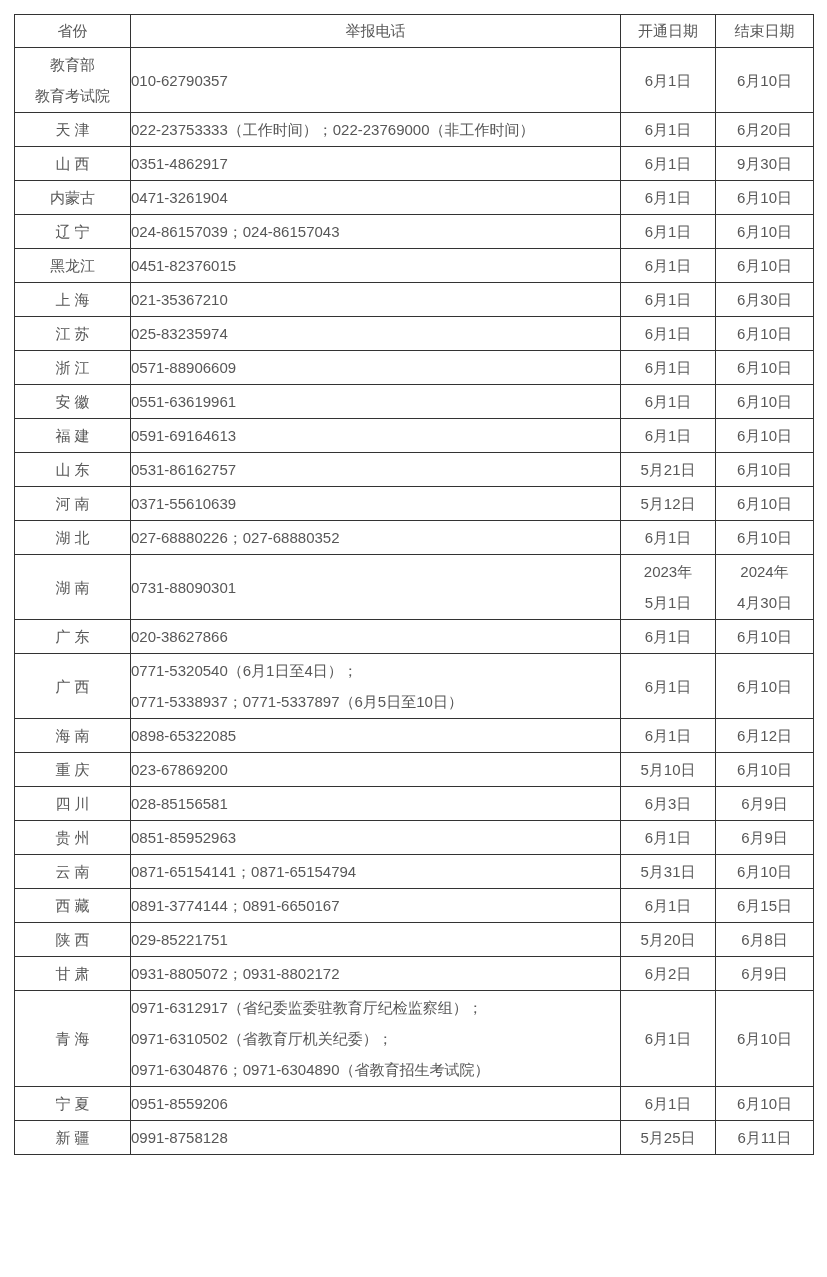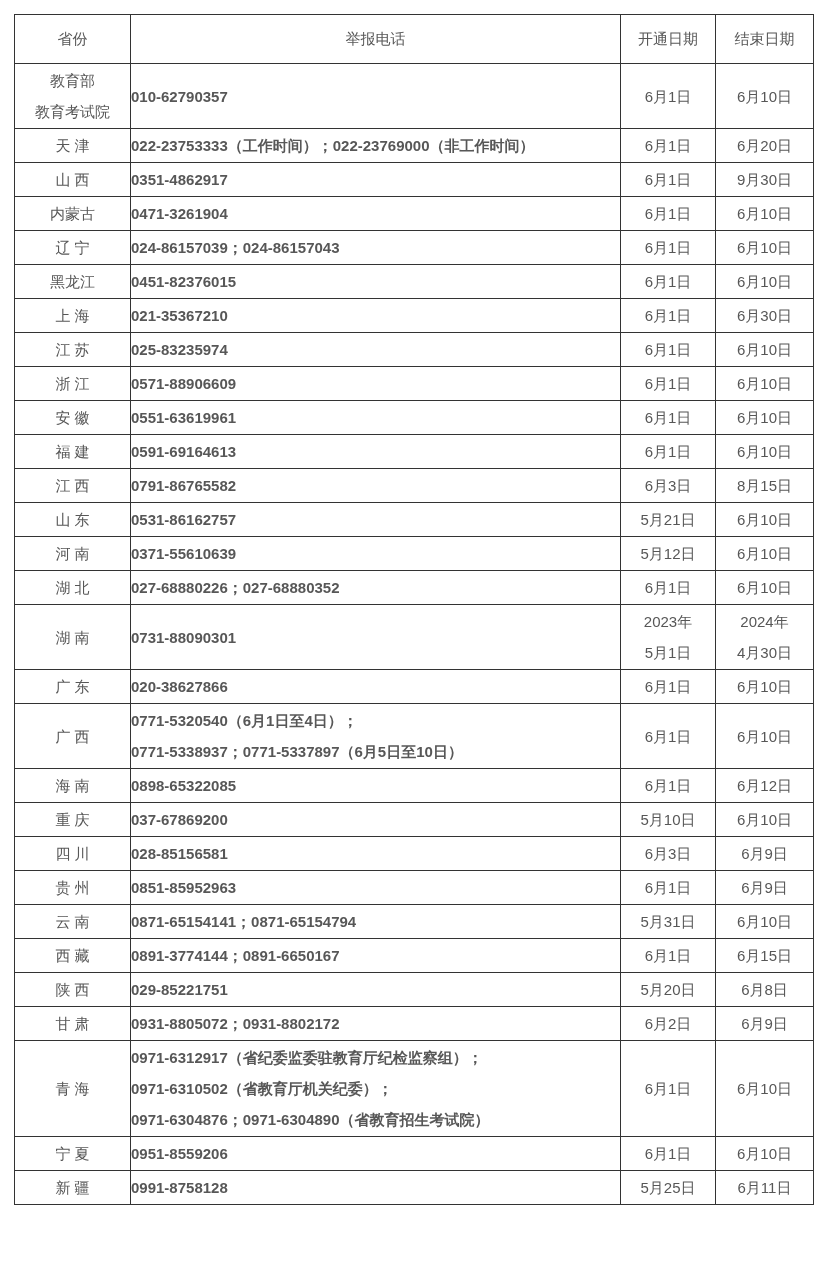--- a/index.html
+++ b/index.html
@@ -29,33 +29,32 @@
   table.hotline td {
     border: 1px solid #333333;
     vertical-align: middle;
     overflow: hidden;
   }
   table.hotline th {
     font-weight: normal;
     text-align: center;
     height: 32px;
     line-height: 32px;
-    padding: 8px;
+    padding: 0;
   }
   table.hotline td {
     padding: 1px 0;
   }
   td.c-province, td.c-open, td.c-end {
     text-align: center;
   }
   td.c-phone {
     text-align: left;
     padding-left: 13px;
     padding-right: 8px;
-    font-weight: bold;
   }
   .line {
     line-height: 31px;
     white-space: nowrap;
   }
 </style>
 </head>
 <body>
 
 <div class="table-wrap">
@@ -237,34 +236,20 @@
             <div class="line">0591-69164613</div>
           </td>
     <td class="c-open">
             <div class="line">6月1日</div>
           </td>
     <td class="c-end">
             <div class="line">6月10日</div>
           </td>
   </tr>
 
-  <tr>
-    <td class="c-province">
-            <div class="line">江 西</div>
-          </td>
-    <td class="c-phone">
-            <div class="line">0791-86765582</div>
-          </td>
-    <td class="c-open">
-            <div class="line">6月3日</div>
-          </td>
-    <td class="c-end">
-            <div class="line">8月15日</div>
-          </td>
-  </tr>
 
   <tr>
     <td class="c-province">
             <div class="line">山 东</div>
           </td>
     <td class="c-phone">
             <div class="line">0531-86162757</div>
           </td>
     <td class="c-open">
             <div class="line">5月21日</div>
@@ -365,21 +350,21 @@
     <td class="c-end">
             <div class="line">6月12日</div>
           </td>
   </tr>
 
   <tr>
     <td class="c-province">
             <div class="line">重 庆</div>
           </td>
     <td class="c-phone">
-            <div class="line">037-67869200</div>
+            <div class="line">023-67869200</div>
           </td>
     <td class="c-open">
             <div class="line">5月10日</div>
           </td>
     <td class="c-end">
             <div class="line">6月10日</div>
           </td>
   </tr>
 
   <tr>

